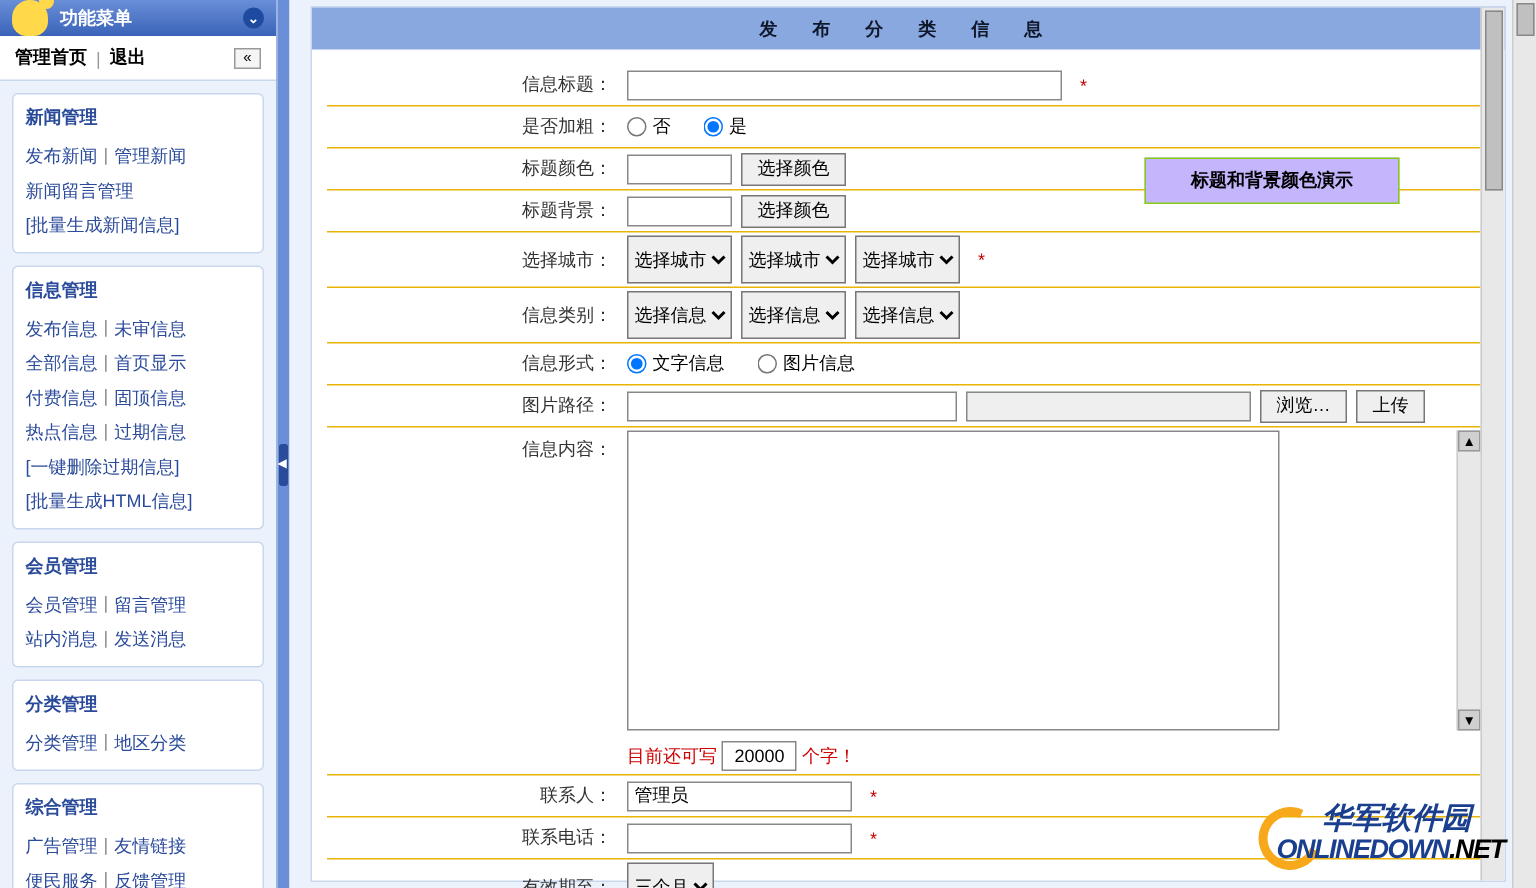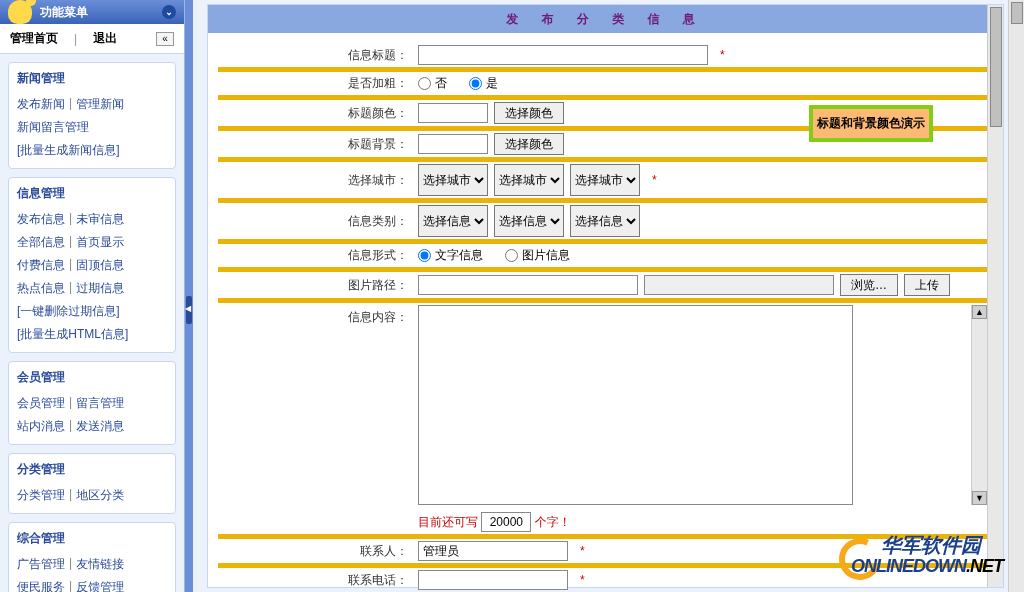--- a/index.html
+++ b/index.html
@@ -7,21 +7,21 @@
 .container { display: flex; width: 1018px; height: 592px; background: #fff; margin-left: 0; }
 .vscroll-out { position: absolute; right: 0; top: 0; width: 16px; height: 592px; background: #e8e8e8; border-left: 1px solid #ccc; }
 .vscroll-out .thumb { position: absolute; left: 2px; top: 2px; width: 12px; height: 22px; background: #c0c0c0; border: 1px solid #888; }
 
 
 .sidebar { width: 185px; background: #ebf2fc; border-right: 1px solid #9cb6e0; display: flex; flex-direction: column; }
 .sidebar-header { height: 30px; background: linear-gradient(#6a8ed8,#3a63b8); color: #fff; font-weight: bold; display: flex; align-items: center; padding: 0 8px; }
 .sidebar-header .logo { width: 24px; height: 24px; background: #ffd94a; border-radius: 50% 50% 40% 40%; margin-right: 8px; position: relative; }
 .sidebar-header .logo::after { content:""; position:absolute; right:-4px; top:-4px; width:10px; height:10px; background:#ffd94a; border-radius:50%; }
 .sidebar-header .chev { margin-left: auto; width: 14px; height: 14px; background: #1e4aa0; border-radius: 50%; color: #fff; text-align: center; line-height: 14px; font-size: 9px; }
-.subnav { background: #fff; padding: 6px 10px; border-bottom: 1px solid #c8d6ee; display:flex; align-items:center; gap:16px; }
+.subnav { background: #fff; padding: 6px 10px; border-bottom: 1px solid #c8d6ee; display:flex; align-items:center; gap:6px; }
 .subnav a { color: #000; font-weight: bold; text-decoration: none; }
 .subnav .sep { color:#999; }
 .subnav .coll { margin-left:auto; width:18px; height:14px; border:1px solid #999; background:#f5f5f5; text-align:center; line-height:12px; font-size:10px; }
 
 .menu-group { background: #fff; margin: 8px; border: 1px solid #c8d6ee; border-radius: 4px; padding-bottom:4px; }
 .menu-title { padding: 6px 8px 4px; color: #2a4a9a; font-weight: bold; display:flex; align-items:center; }
 .menu-title .ico { margin-left:auto; width:18px; height:18px; }
 .menu-body { padding: 2px 8px; }
 .menu-row { padding: 3px 0; display:flex; flex-wrap:wrap; gap:4px; }
 .menu-row a { color: #2a4a9a; text-decoration: none; }
@@ -30,32 +30,32 @@
 
 .divider { width: 8px; background: #6a8ed8; position:relative; }
 .divider .handle { position:absolute; top:50%; left:1px; width:6px; height:28px; background:#2a4a9a; border-radius:2px; }
 .divider .handle::after{content:"◀"; color:#fff; font-size:8px; position:absolute; top:8px; left:-1px;}
 
 
 .main { flex: 1; background: #ebf2fc; position:relative; overflow:hidden; }
 .main-inner { margin: 4px 14px 0 14px; background:#fff; border:1px solid #c8d6ee; height: 584px; position:relative; }
 .main-vscroll { position:absolute; right:0; top:0; width:16px; height:100%; background:#e8e8e8; border-left:1px solid #ccc; }
 .main-vscroll .thumb { position:absolute; left:2px; top:2px; width:12px; height:120px; background:#c0c0c0; border:1px solid #888; }
-.page-title { height: 28px; background: #8aa8e0; color:#701a75; text-align:center; letter-spacing: 10px; line-height:28px; font-weight:bold; }
+.page-title { height: 28px; background: #8aa8e0; color:#0f172a; text-align:center; letter-spacing: 10px; line-height:28px; font-weight:bold; }
 .form-area { padding: 10px 16px 10px 10px; }
-.row { display:flex; align-items:center; min-height:28px; border-bottom:5px solid #eab308; padding:2px 0;justify-content:space-between; }
+.row { display:flex; align-items:center; min-height:28px; border-bottom:1px solid #eab308; padding:2px 0;justify-content:space-between; }
 .row .lbl { width: 200px; text-align:right; color:#333; padding-right:10px; }
 .row .ctl { flex:1; display:flex; align-items:center; gap:6px; flex-wrap:wrap; }
 .req { color:#c00; margin-left:6px; }
 input[type=text] { border:1px solid #888; height:20px; padding:1px 4px; font-size:12px; }
 .txt-lg { width: 290px; }
 .txt-sm { width: 70px; }
 button.btn, input[type=button] { background:#efefef; border:1px solid #777; height:22px; padding:0 10px; font-size:12px; cursor:pointer; }
 select { border:1px solid #777; height:32px; font-size:12px; background:#efefef; }
-.demo-box { position:absolute; right:70px; top:100px; background:#fdba74; border:4px solid #84cc16; padding:6px 4px; font-weight:bold; }
+.demo-box { position:absolute; right:70px; top:100px; background:#c4b5fd; border:1px solid #84cc16; padding:6px 30px; font-weight:bold; }
 textarea { width: 435px; height: 200px; border:1px solid #888; resize:none; }
 .ta-wrap { position:relative; }
 .ta-scroll { position:absolute; right:0; top:0; width:16px; height:200px; background:#e8e8e8; border-left:1px solid #ccc; }
 .ta-scroll .up,.ta-scroll .dn{height:14px;background:#d0d0d0;border:1px solid #999;text-align:center;line-height:12px;font-size:9px;}
 .ta-scroll .dn{position:absolute;bottom:0;width:100%;}
 .char-hint { color:#c00; margin-top:4px; padding-left:0; }
 .char-hint input { width:50px; text-align:center; }
 .file-display { width:190px; height:20px; border:1px solid #888; background:#efefef; }
 .watermark { position:absolute; right:17px; bottom:6px; width:170px; height:60px; font-style:italic; font-weight:bold; pointer-events:none; }
 .watermark .ring{position:absolute;left:2px;top:12px;width:42px;height:42px;border:6px solid #f7a81b;border-radius:50%;border-right-color:transparent;transform:rotate(-20deg);}

